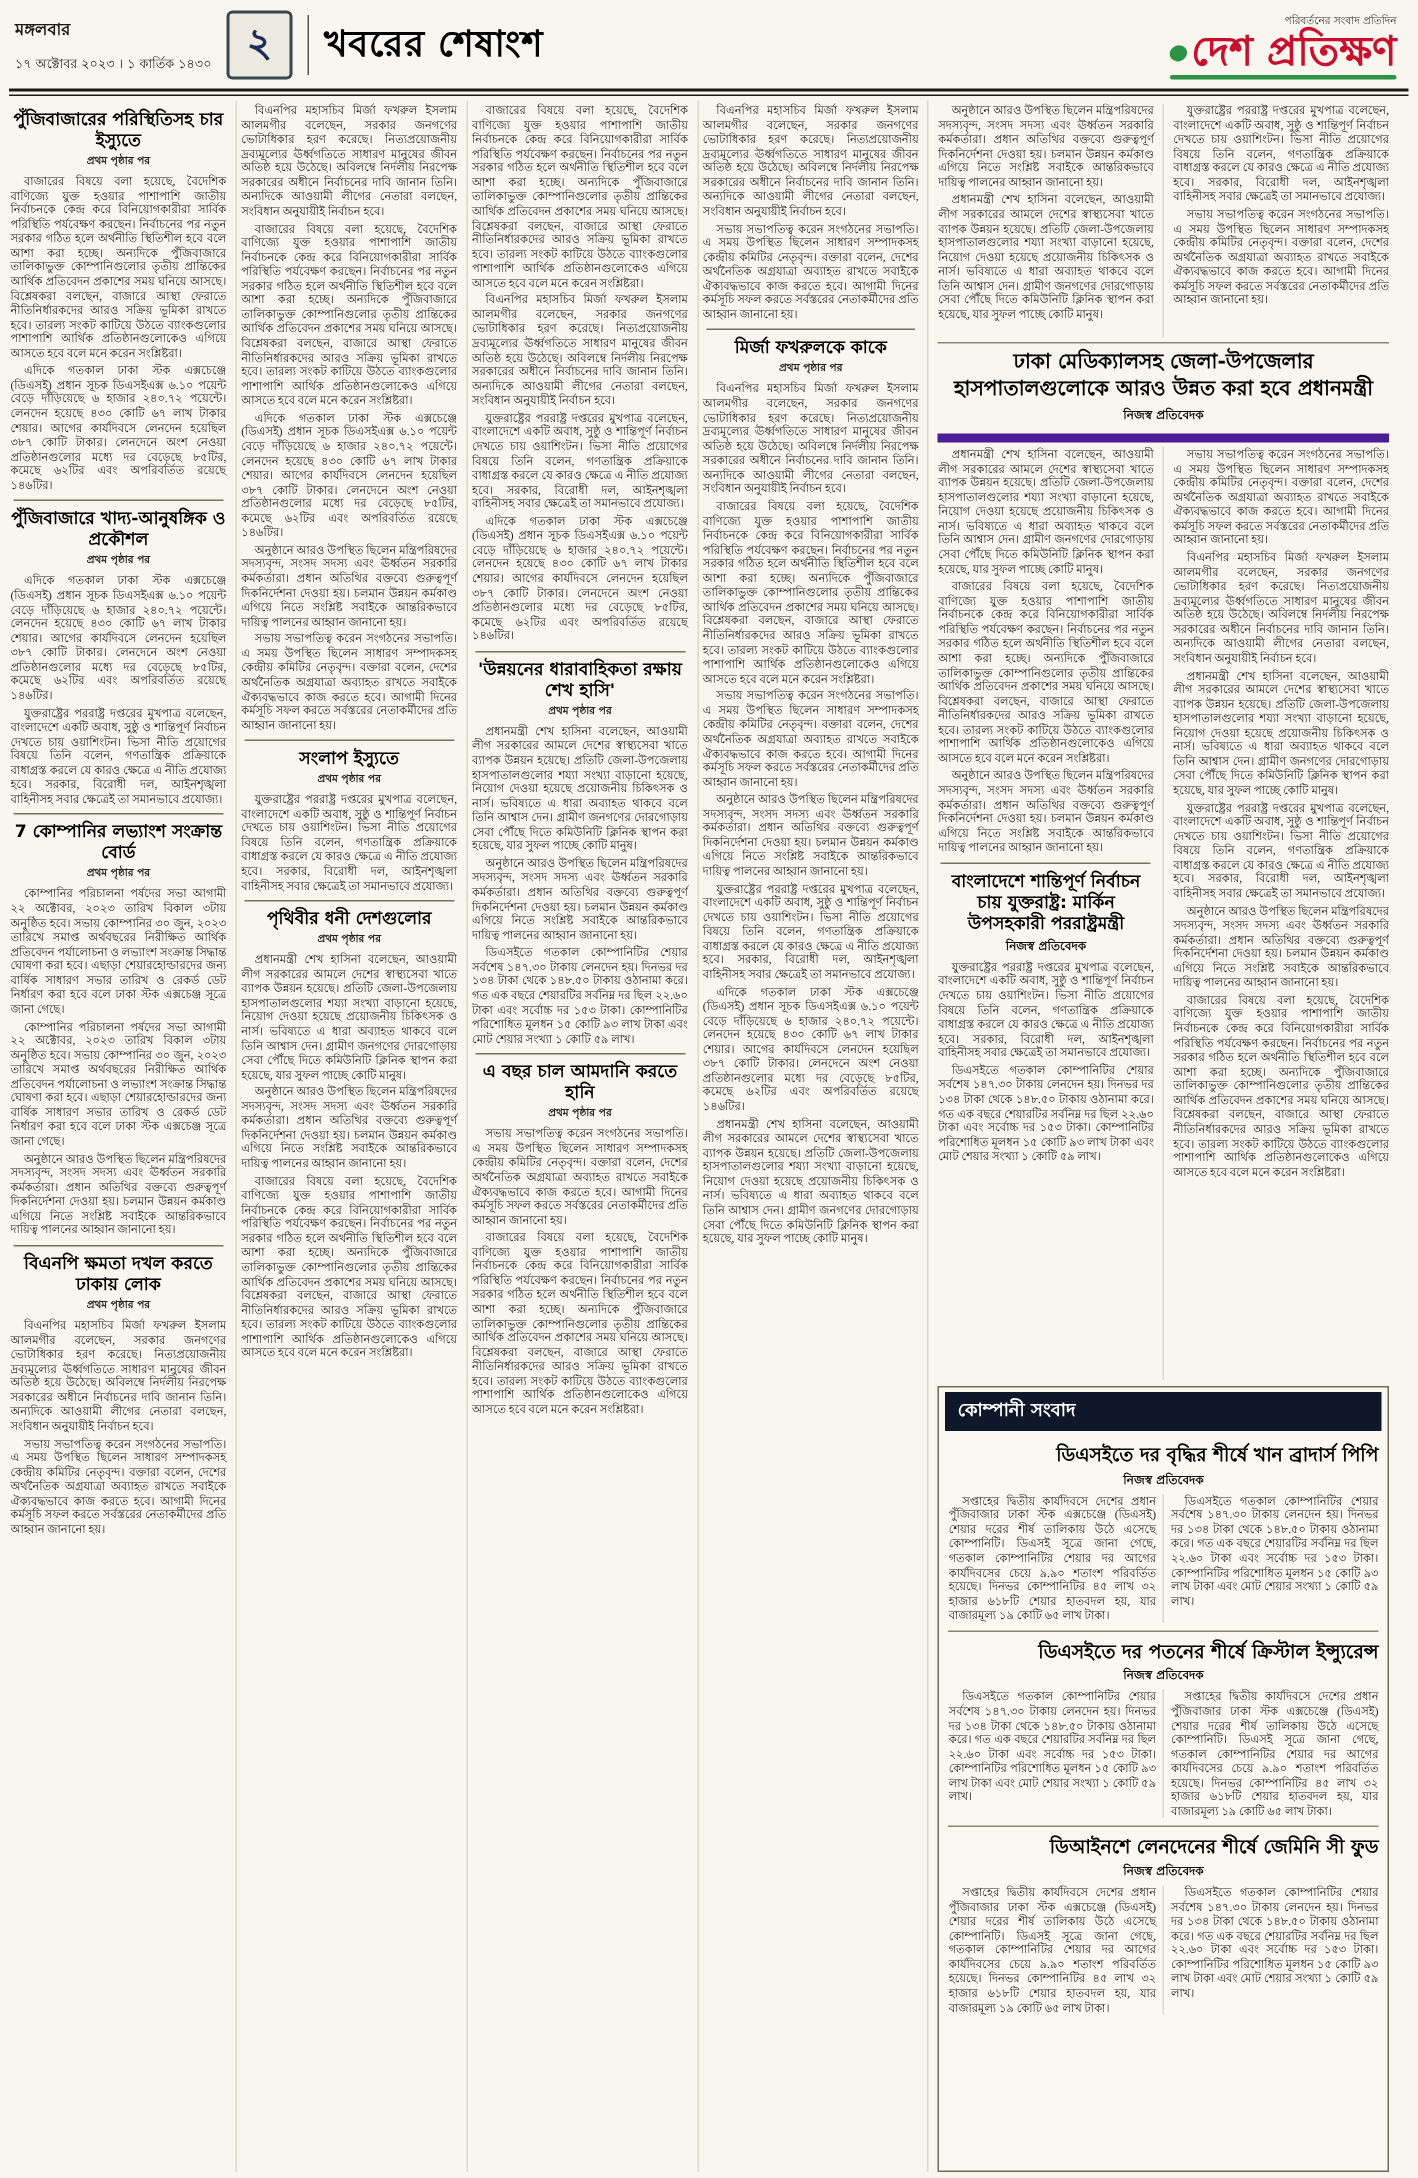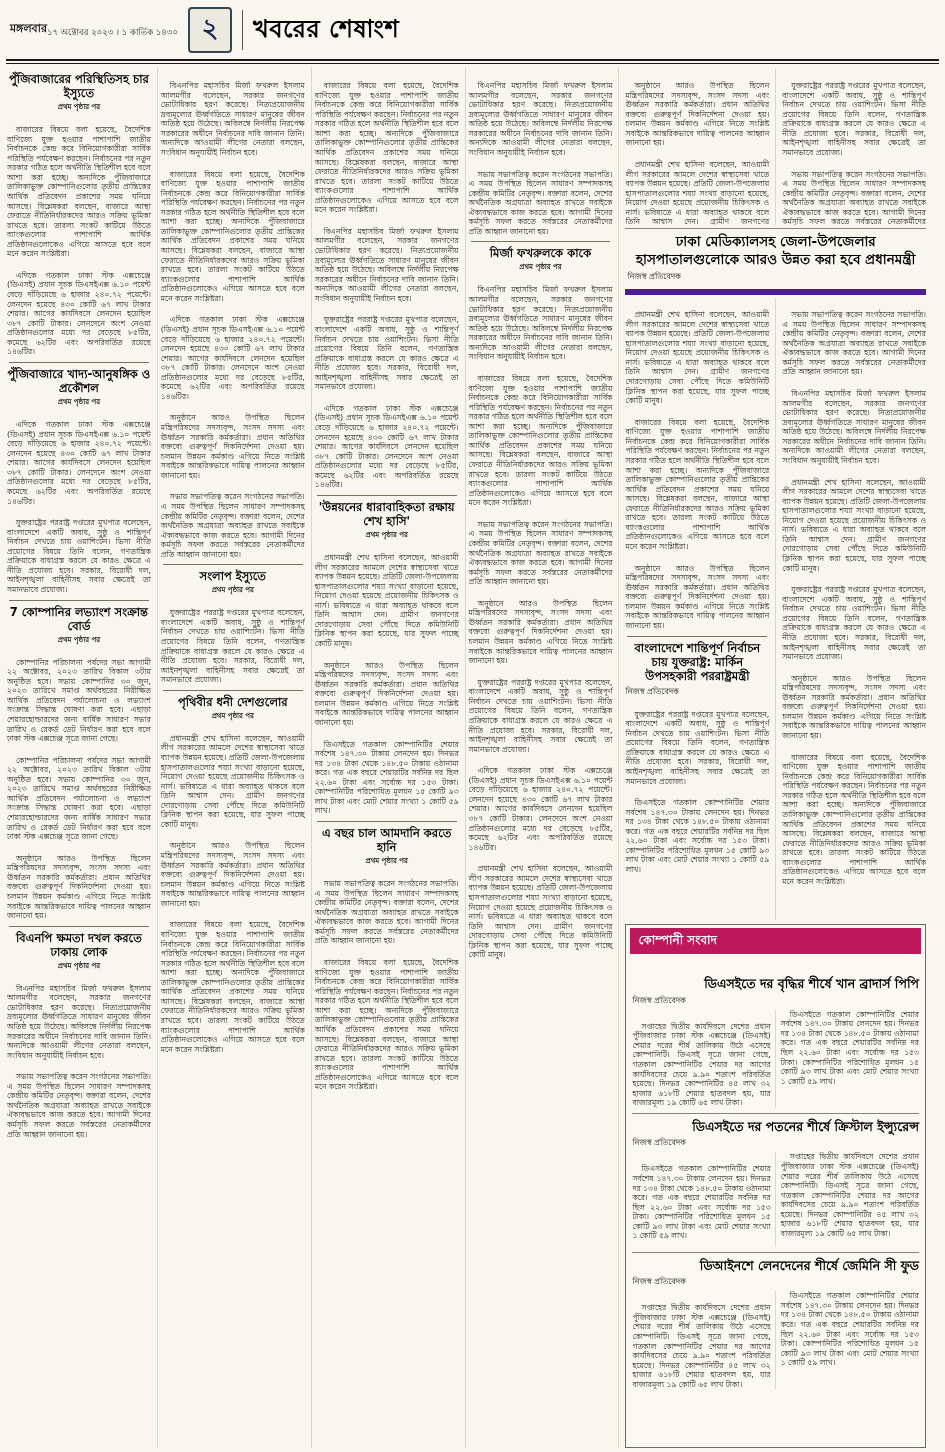--- a/index.html
+++ b/index.html
@@ -1,21 +1,21 @@
 <!DOCTYPE html>
 <html lang="bn"><head>
 <meta charset="utf-8">
 <style>
   html,body{margin:0;padding:0;width:945px;height:1452px;overflow:hidden;
     background:#f8f6ef;font-family:"DejaVu Sans","Liberation Sans",sans-serif;color:#1a1a1a;}
   .page{position:relative;width:945px;height:1452px;box-sizing:border-box;}
 
   
   .hdr{display:flex;align-items:center;gap:10px;padding:5px 10px 4px 10px;height:50px;box-sizing:content-box;}
-  .hdr-left{display:flex;flex-direction:row;justify-content:center;min-width:118px;}
+  .hdr-left{display:flex;flex-direction:column;justify-content:center;min-width:118px;}
   .weekday{font-weight:bold;font-size:11px;}
   .date-line{font-size:8.5px;margin-top:6px;color:#222;}
   .pagenum-box{width:40px;height:42px;border:2px solid #37474f;border-radius:4px;background:#eceae0;
     display:flex;align-items:center;justify-content:center;font-size:26px;font-weight:bold;color:#1c2b5a;}
   .hdr-divider{width:1px;height:40px;background:#555;}
   .section-title{font-size:24px;font-weight:bold;letter-spacing:.5px;color:#000;white-space:nowrap;}
   .brand{margin-left:auto;text-align:right;padding-right:4px;}
   .tagline{font-size:7px;color:#333;margin-bottom:1px;}
   .brand-name{position:relative;font-size:27px;font-weight:bold;color:#c8102e;line-height:1;white-space:nowrap;}
   .brand-leaf{display:inline-block;width:11px;height:11px;background:#2e9245;border-radius:60% 40% 55% 45%;
@@ -33,50 +33,57 @@
   .right-top{display:flex;height:156px;overflow:hidden;}
   .rcol{flex:1;overflow:hidden;padding-right:6px;}
   .rcol + .rcol{border-left:1px solid #ddd7c6;padding-left:6px;padding-right:0;}
   .right-lead{border-top:1px solid #8a8576;border-bottom:6px solid #4c1d95;padding:4px 2px 3px 2px;margin-top:3px;}
   .lead-headline{margin:0;font-size:13.5px;line-height:1.3;text-align:center;font-weight:bold;color:#000;}
   .right-mid{display:flex;height:622px;overflow:hidden;margin-top:3px;}
 
   
   .headline{margin:3px 0 1px 0;font-size:11.5px;line-height:1.22;font-weight:bold;text-align:center;color:#000;}
   .continued{text-align:center;font-size:7px;font-weight:bold;color:#222;margin:0 0 3px 0;}
-  .byline{font-size:8px;font-weight:normal;margin:2px 0 3px 0;color:#111;}
+  .byline{font-size:8px;font-weight:bold;margin:2px 0 3px 0;color:#111;text-align:center;}
   .story-rule{border-top:1px solid #77715f;margin:5px 2px 4px 2px;height:0;}
   .body-text{font-size:7.6px;line-height:1.26;text-align:justify;color:#1c1c1c;}
-  .para{margin:12px 0 2px 0;text-indent:9px;}
+  .para{margin:0 0 2px 0;text-indent:9px;font-family:Liberation Serif, serif;}
 
   
   .company-box{flex:1;margin-top:4px;border:1px solid #6f6a5a;background:#faf8f1;
     padding:4px 6px 4px 6px;overflow:hidden;box-sizing:border-box;}
-  .company-header{background:#be185d;color:#ffffff;font-weight:bold;font-size:12px;
-    padding:3px 8px;margin:-1px -2px 18px -2px;}
+  .company-header{background:#0f172a;color:#ffffff;font-weight:bold;font-size:12px;
+    padding:3px 8px;margin:-1px -2px 4px -2px;}
   .company-article{padding-top:3px;}
   .company-article + .company-article{border-top:1px solid #8a8576;margin-top:5px;padding-top:4px;}
   .box-headline{margin:1px 0 1px 0;font-size:12.5px;font-weight:bold;text-align:right;color:#000;line-height:1.25;}
   .two-col{column-count:2;column-gap:10px;column-rule:1px solid #ddd7c6;font-size:7.6px;line-height:1.26;text-align:justify;}
 </style>
 </head>
 <body>
 
 <div class="page">
 
   <header class="hdr">
     <div class="hdr-left">
       <div class="weekday">মঙ্গলবার</div>
       <div class="date-line">১৭ অক্টোবর ২০২৩ । ১ কার্তিক ১৪৩০</div>
     </div>
     <div class="pagenum-box">
       <span>২</span>
     </div>
     <div class="hdr-divider"></div>
     <div class="section-title">খবরের শেষাংশ</div>
+    <div class="brand">
+      <div class="tagline">পরিবর্তনের সংবাদ প্রতিদিন</div>
+      <div class="brand-name">
+        <span class="brand-leaf"></span><span>দেশ প্রতিক্ষণ</span>
+      </div>
+      <div class="brand-underline"></div>
+    </div>
   </header>
   <div class="hdr-rule"></div>
 
   <main class="content">
     <div id="main-columns"><div class="col">
           <h2 class="headline">পুঁজিবাজারের পরিস্থিতিসহ চার ইস্যুতে</h2>
           <div class="continued">প্রথম পৃষ্ঠার পর</div>
           <div class="body-text">
             <p class="para">বাজারের বিষয়ে বলা হয়েছে, বৈদেশিক বাণিজ্যে যুক্ত হওয়ার পাশাপাশি জাতীয় নির্বাচনকে কেন্দ্র করে বিনিয়োগকারীরা সার্বিক পরিস্থিতি পর্যবেক্ষণ করছেন। নির্বাচনের পর নতুন সরকার গঠিত হলে অর্থনীতি স্থিতিশীল হবে বলে আশা করা হচ্ছে। অন্যদিকে পুঁজিবাজারে তালিকাভুক্ত কোম্পানিগুলোর তৃতীয় প্রান্তিকের আর্থিক প্রতিবেদন প্রকাশের সময় ঘনিয়ে আসছে। বিশ্লেষকরা বলছেন, বাজারে আস্থা ফেরাতে নীতিনির্ধারকদের আরও সক্রিয় ভূমিকা রাখতে হবে। তারল্য সংকট কাটিয়ে উঠতে ব্যাংকগুলোর পাশাপাশি আর্থিক প্রতিষ্ঠানগুলোকেও এগিয়ে আসতে হবে বলে মনে করেন সংশ্লিষ্টরা।</p>
             <p class="para">এদিকে গতকাল ঢাকা স্টক এক্সচেঞ্জে (ডিএসই) প্রধান সূচক ডিএসইএক্স ৬.১০ পয়েন্ট বেড়ে দাঁড়িয়েছে ৬ হাজার ২৪০.৭২ পয়েন্টে। লেনদেন হয়েছে ৪৩০ কোটি ৬৭ লাখ টাকার শেয়ার। আগের কার্যদিবসে লেনদেন হয়েছিল ৩৮৭ কোটি টাকার। লেনদেনে অংশ নেওয়া প্রতিষ্ঠানগুলোর মধ্যে দর বেড়েছে ৮৫টির, কমেছে ৬২টির এবং অপরিবর্তিত রয়েছে ১৪৬টির।</p>

